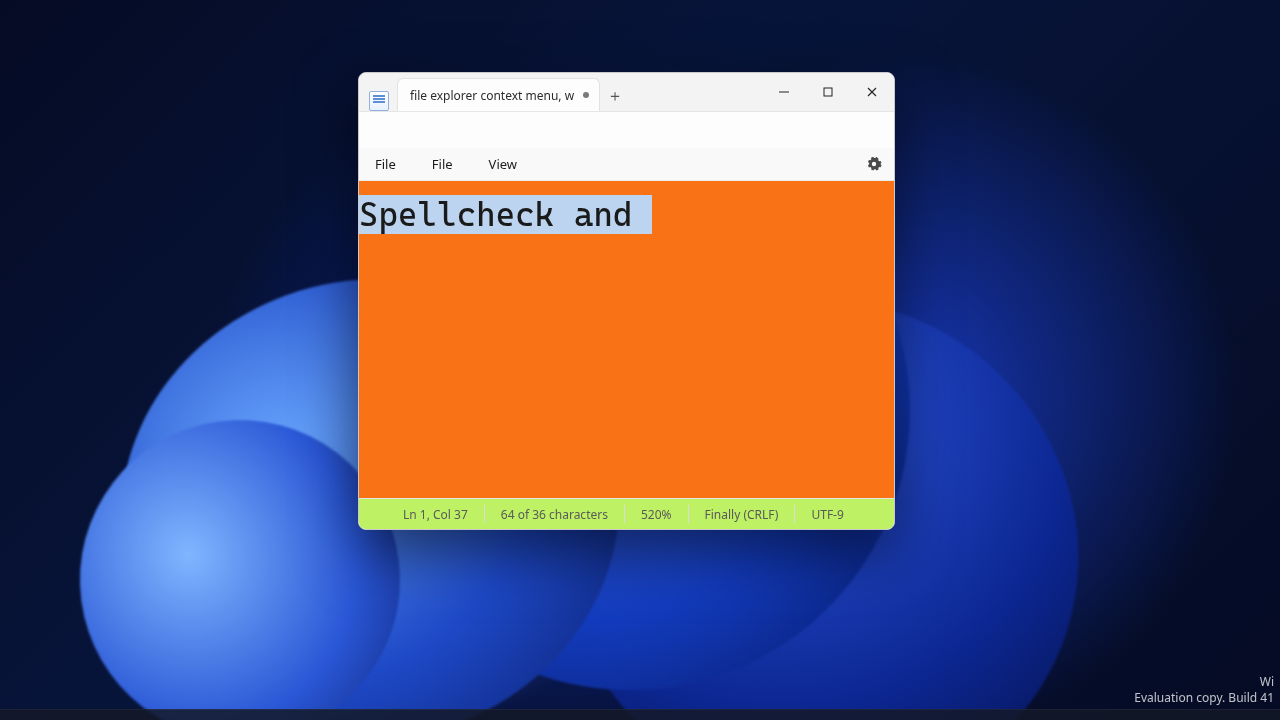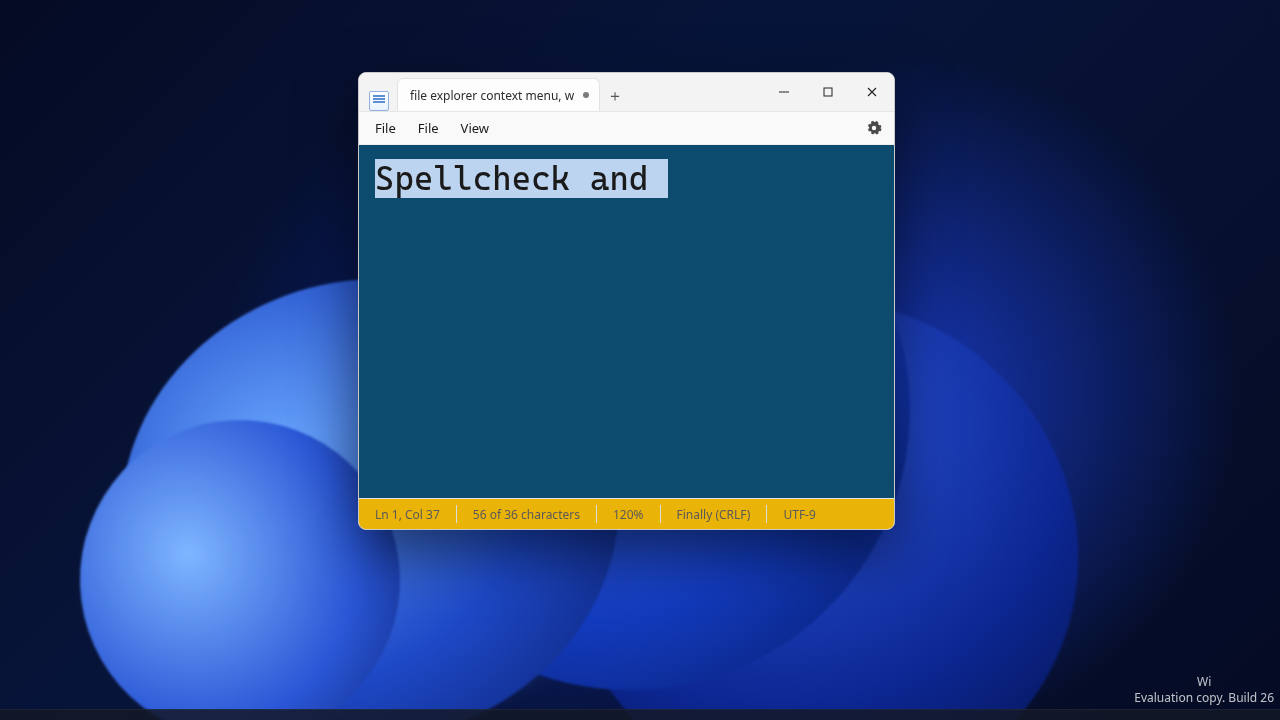--- a/index.html
+++ b/index.html
@@ -12,21 +12,21 @@
       radial-gradient(circle at 70% 55%, rgba(25,60,200,.9) 0%, rgba(25,60,200,0) 35%),
       radial-gradient(circle at 45% 58%, rgba(10,35,140,.95) 0%, rgba(10,35,140,0) 45%),
       linear-gradient(135deg,#050b24 0%,#07143a 40%,#050b24 100%);
   }
   .petal{position:absolute;border-radius:50%;filter:blur(1px);}
   .p1{left:120px;top:280px;width:500px;height:460px;background:radial-gradient(ellipse at 35% 35%,#6aa8ff 0%,#1e49c7 55%,#0a1d6d 100%);transform:rotate(-12deg);}
   .p2{left:350px;top:130px;width:560px;height:560px;background:radial-gradient(ellipse at 40% 30%,#4d7dff 0%,#133bbd 60%,#05155c 100%);transform:rotate(10deg);}
   .p3{left:560px;top:300px;width:520px;height:500px;background:radial-gradient(ellipse at 30% 30%,#2f5ae6 0%,#0c2690 60%,#030d3b 100%);transform:rotate(25deg);}
   .p4{left:80px;top:420px;width:320px;height:320px;background:radial-gradient(ellipse at 40% 35%,#7fb6ff 0%,#2a57d6 60%,#0c2076 100%);transform:rotate(-30deg);}
   .taskbar{position:absolute;left:0;bottom:0;width:100%;height:10px;background:rgba(20,25,40,.85);border-top:1px solid rgba(255,255,255,.05);}
-  .watermark{position:absolute;right:6px;bottom:14px;text-align:center;color:rgba(255,255,255,.75);font-size:12px;line-height:1.35;}
+  .watermark{position:absolute;right:6px;bottom:14px;text-align:right;color:rgba(255,255,255,.75);font-size:12px;line-height:1.35;}
   
   .window{
     position:absolute;left:358px;top:72px;width:535px;height:456px;
     background:#fdfdfd;border:1px solid #c9c9c9;border-radius:8px;
     box-shadow:0 22px 60px rgba(0,0,0,.55);
     display:flex;flex-direction:column;overflow:hidden;
   }
   .titlebar{height:38px;background:#f3f3f3;display:flex;align-items:stretch;border-bottom:1px solid #e6e6e6;}
   .tabstrip{display:flex;align-items:flex-end;padding-left:6px;flex:1;}
   .appicon{width:18px;height:18px;margin:10px 8px 0 4px;background:linear-gradient(#fff,#e9f1ff);border:1px solid #8fb0e0;border-radius:2px;position:relative;}
@@ -35,35 +35,35 @@
     display:flex;align-items:center;gap:8px;height:32px;margin-top:6px;
     padding:0 10px 0 12px;background:#fdfdfd;border:1px solid #e2e2e2;border-bottom:none;
     border-radius:6px 6px 0 0;font-size:12px;color:#2c2c2c;max-width:215px;
   }
   .tab-title{white-space:nowrap;overflow:hidden;text-overflow:clip;max-width:165px;}
   .dirty-dot{width:6px;height:6px;border-radius:50%;background:#7a7a7a;flex:none;}
   .newtab{width:30px;display:flex;align-items:center;justify-content:center;color:#555;font-size:16px;margin-top:6px;height:32px;cursor:default;}
   .winbtns{display:flex;}
   .winbtn{width:44px;display:flex;align-items:center;justify-content:center;color:#222;}
   .winbtn svg{width:10px;height:10px;}
-  .menubar{height:32px;display:flex;align-items:center;padding:0 6px;gap:2px;background:#f9f9f9;border-bottom:1px solid #ececec;}
+  .menubar{height:32px;display:flex;align-items:center;padding:0 6px;gap:16px;background:#f9f9f9;border-bottom:1px solid #ececec;margin-top:36px;}
   .menuitem{padding:4px 10px;font-size:13px;color:#1b1b1b;border-radius:4px;}
   .menuspacer{flex:1;}
   .gear{padding:4px 6px;color:#4a4a4a;}
   .gear svg{width:16px;height:16px;display:block;}
-  .editor{flex:1;background:#0c4a6e;padding:12px 12px 0 16px;overflow:hidden;}
+  .editor{flex:1;background:#f97316;padding:12px 12px 0 0;overflow:hidden;}
   .content{
     font-family:"Cascadia Mono","Consolas",monospace;
     font-size:33px;line-height:1.32;color:#1a1a1a;letter-spacing:.2px;
     white-space:pre-wrap;word-break:break-word;
   }
   .content .sel{background:#bcd4ef;}
   .statusbar{
-    height:30px;border-top:1px solid #e4e4e4;background:#eab308;
-    display:flex;align-items:center;font-size:12px;color:#5a5a5a;
+    height:30px;border-top:1px solid #e4e4e4;background:#bef264;
+    display:flex;align-items:center;font-size:12px;color:#5a5a5a;padding-left:28px;
   }
   .stat{padding:0 16px;height:18px;display:flex;align-items:center;}
   .stat+.stat{border-left:1px solid #dcdcdc;}
 </style>
 </head>
 <body>
 
 <div class="desktop">
   <div class="petal p3"></div>
   <div class="petal p2"></div>
@@ -113,26 +113,26 @@
         </svg>
       </div>
     </div>
 
     <div class="editor">
       <div class="content"><span class="sel">Spellcheck and </span><br></div>
     </div>
 
     <div class="statusbar">
       <div class="stat">Ln 1, Col 37</div>
-      <div class="stat">56 of 36 characters</div>
-      <div class="stat">120%</div>
+      <div class="stat">64 of 36 characters</div>
+      <div class="stat">520%</div>
       <div class="stat">Finally (CRLF)</div>
       <div class="stat">UTF-9</div>
     </div>
   </div>
 
   <div class="watermark">
     <div>Wi</div>
-    <div>Evaluation copy. Build 26</div>
+    <div>Evaluation copy. Build 41</div>
   </div>
 
   <div class="taskbar"></div>
 </div>
 
 </body></html>

